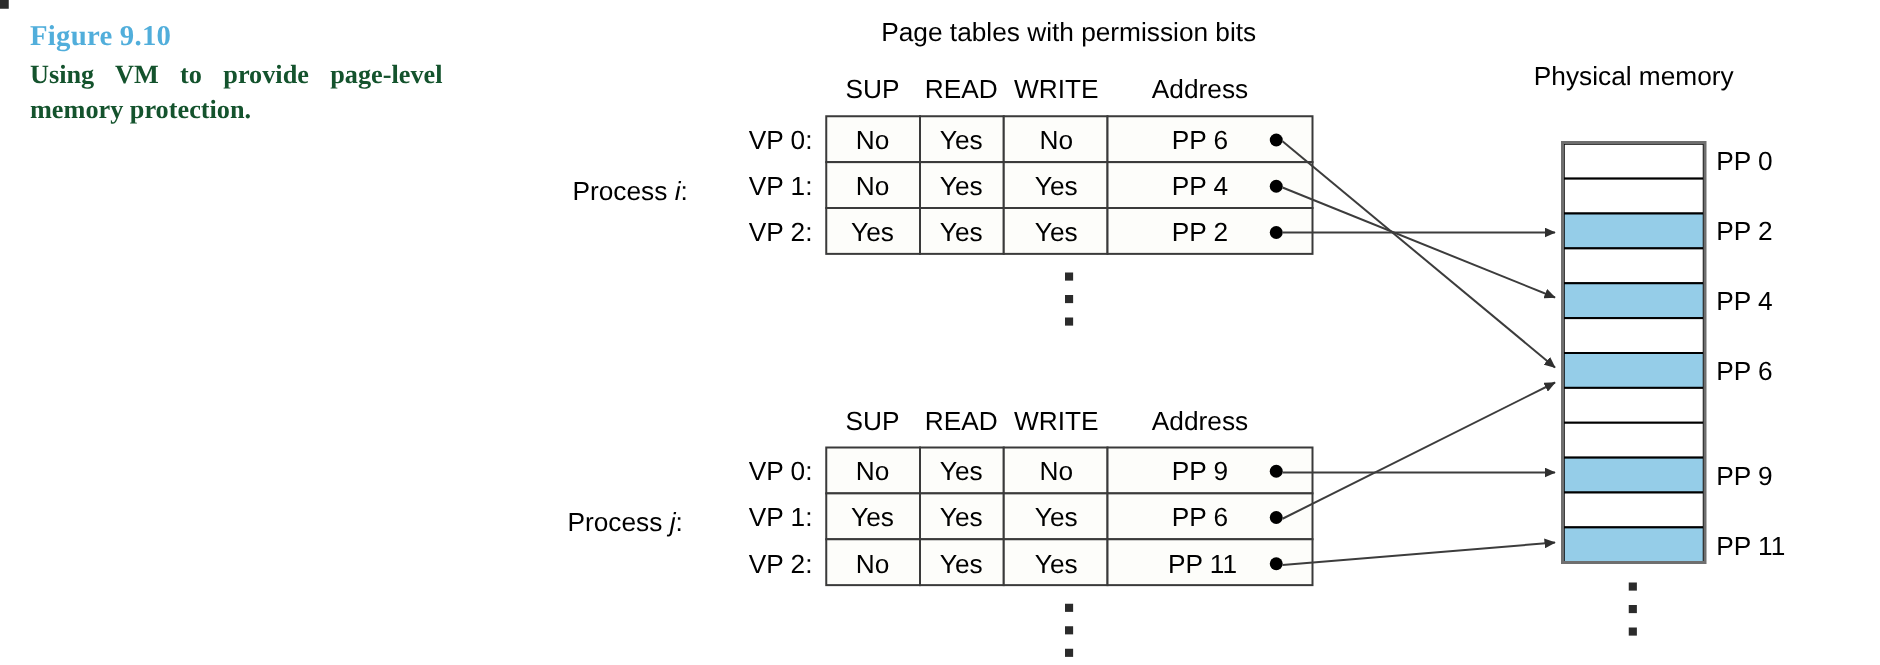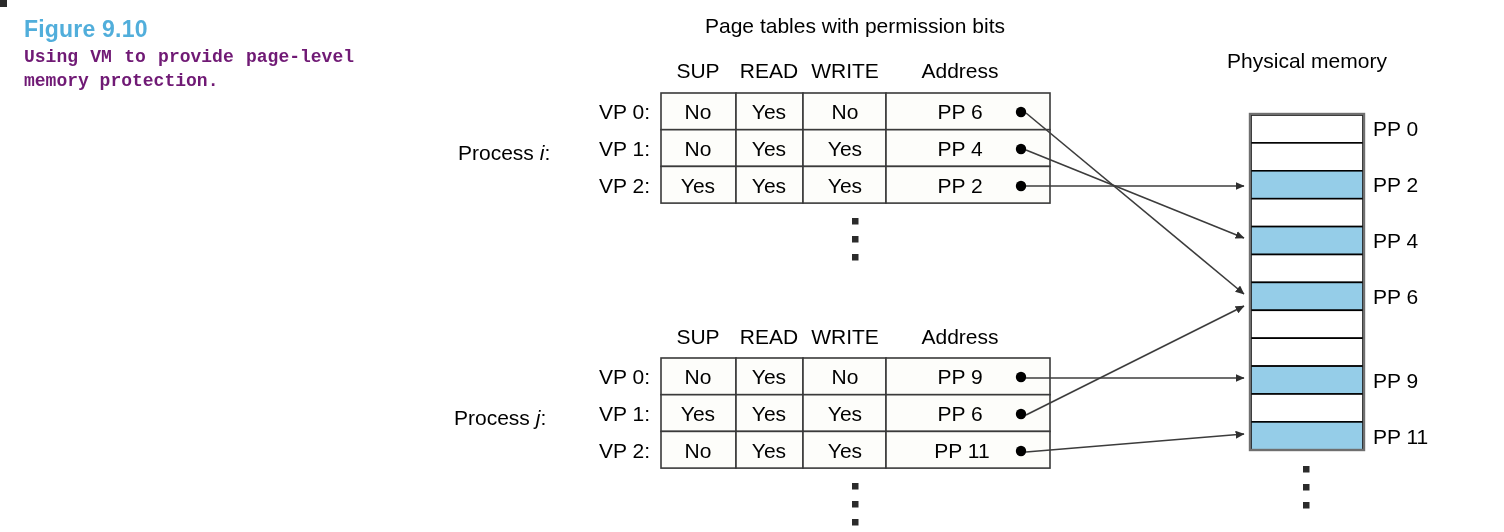--- a/index.html
+++ b/index.html
@@ -23,33 +23,33 @@
   }
 
   
   .caption-wrap {
     position: absolute;
     left: 24px;
     top: 16px;
     width: 330px;
   }
   .fig-number {
-    font-family: Liberation Sans, sans-serif;
+    font-family: Liberation Serif, serif;
     font-weight: bold;
     font-size: 23px;
     color: #51AEDB;
     letter-spacing: 0.2px;
     line-height: 1.15;
     margin-bottom: 4px;
   }
   .fig-caption {
-    font-family: Liberation Mono, monospace;
+    font-family: Liberation Serif, serif;
     font-weight: bold;
-    font-size: 18px;
-    color: #701a75;
+    font-size: 21px;
+    color: #14532d;
     line-height: 1.32;
     text-align: justify;
     text-align-last: left;
   }
 
   
   .corner-mark {
     position: absolute;
     left: 0px; top: 0px;
     width: 7px; height: 7px;

